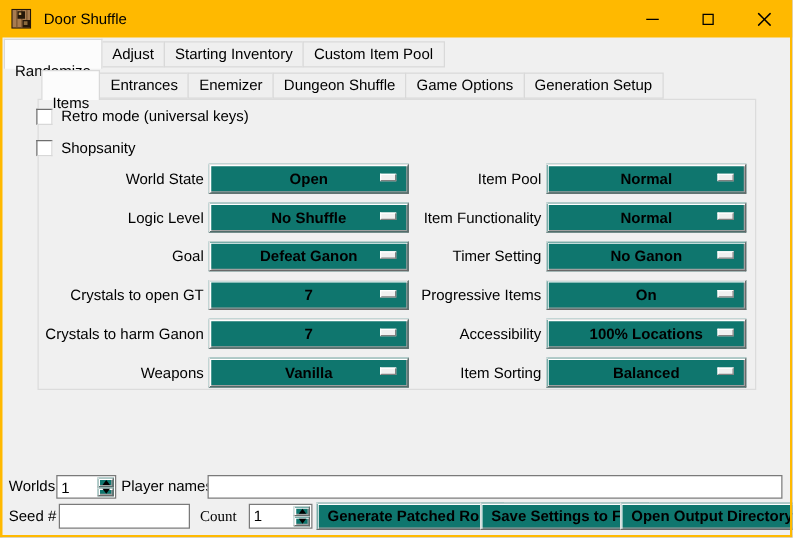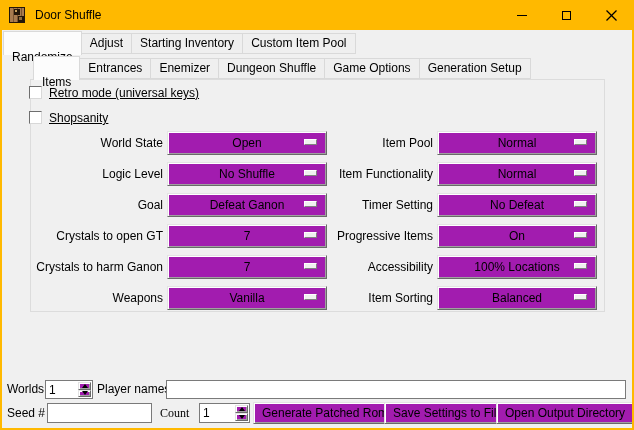--- a/index.html
+++ b/index.html
@@ -36,33 +36,34 @@
   .tab.selected {
     background:#fcfcfc; height:24px; padding-top:19px; margin-bottom:-1px;
     border-bottom:none; position:relative; z-index:6;
   }
   
   .panel-inner {
     position:absolute; left:30px; top:79px; width:575px; height:233px;
     border:1px solid #dcdcdc; z-index:1;
   }
   
-  .check-row { position:absolute; display:flex; align-items:flex-start; z-index:3;text-decoration:underline; }
+  .check-row { position:absolute; display:flex; align-items:flex-end; z-index:3; }
   .checkbox {
     width:13px; height:13px; background:#fff;
     border:1px solid; border-color:#6e6e6e #d8d8d8 #d8d8d8 #6e6e6e; margin-right:7px;
   }
   
   .flabel { position:absolute; text-align:right; line-height:24px; z-index:3; white-space:nowrap; }
   .flabel.col-l { left:30px; width:133px; }
   .flabel.col-r { left:330px; width:103px; }
   .raised {
-    background:#a21caf;
+    background:#0f766e;
     border:1px solid; border-color:#e3e3e3 #696969 #696969 #e3e3e3;
     box-shadow: inset 1px 1px 0 #ffffff, inset -1px -1px 0 #a0a0a0;
+    font-weight: bold;
   }
   .menu-btn {
     position:absolute; height:24px; z-index:3;
     display:flex; align-items:center; justify-content:center;
   }
   .menu-btn.col-l { left:167px; width:160px; }
   .menu-btn.col-r { left:437px; width:160px; }
   .menu-indicator {
     position:absolute; right:9px; top:50%; margin-top:-4px; width:13px; height:6px;
     background:#f0f0f0; border:1px solid; border-color:#ffffff #808080 #808080 #ffffff;
@@ -186,21 +187,21 @@
 
   <div class="menu-btn raised col-r" style="top:131px;">
     <span>Normal</span>
     <div class="menu-indicator"></div>
   </div>
   <div class="menu-btn raised col-r" style="top:162px;">
     <span>Normal</span>
     <div class="menu-indicator"></div>
   </div>
   <div class="menu-btn raised col-r" style="top:193px;">
-    <span>No Defeat</span>
+    <span>No Ganon</span>
     <div class="menu-indicator"></div>
   </div>
   <div class="menu-btn raised col-r" style="top:224px;">
     <span>On</span>
     <div class="menu-indicator"></div>
   </div>
   <div class="menu-btn raised col-r" style="top:255px;">
     <span>100% Locations</span>
     <div class="menu-indicator"></div>
   </div>

